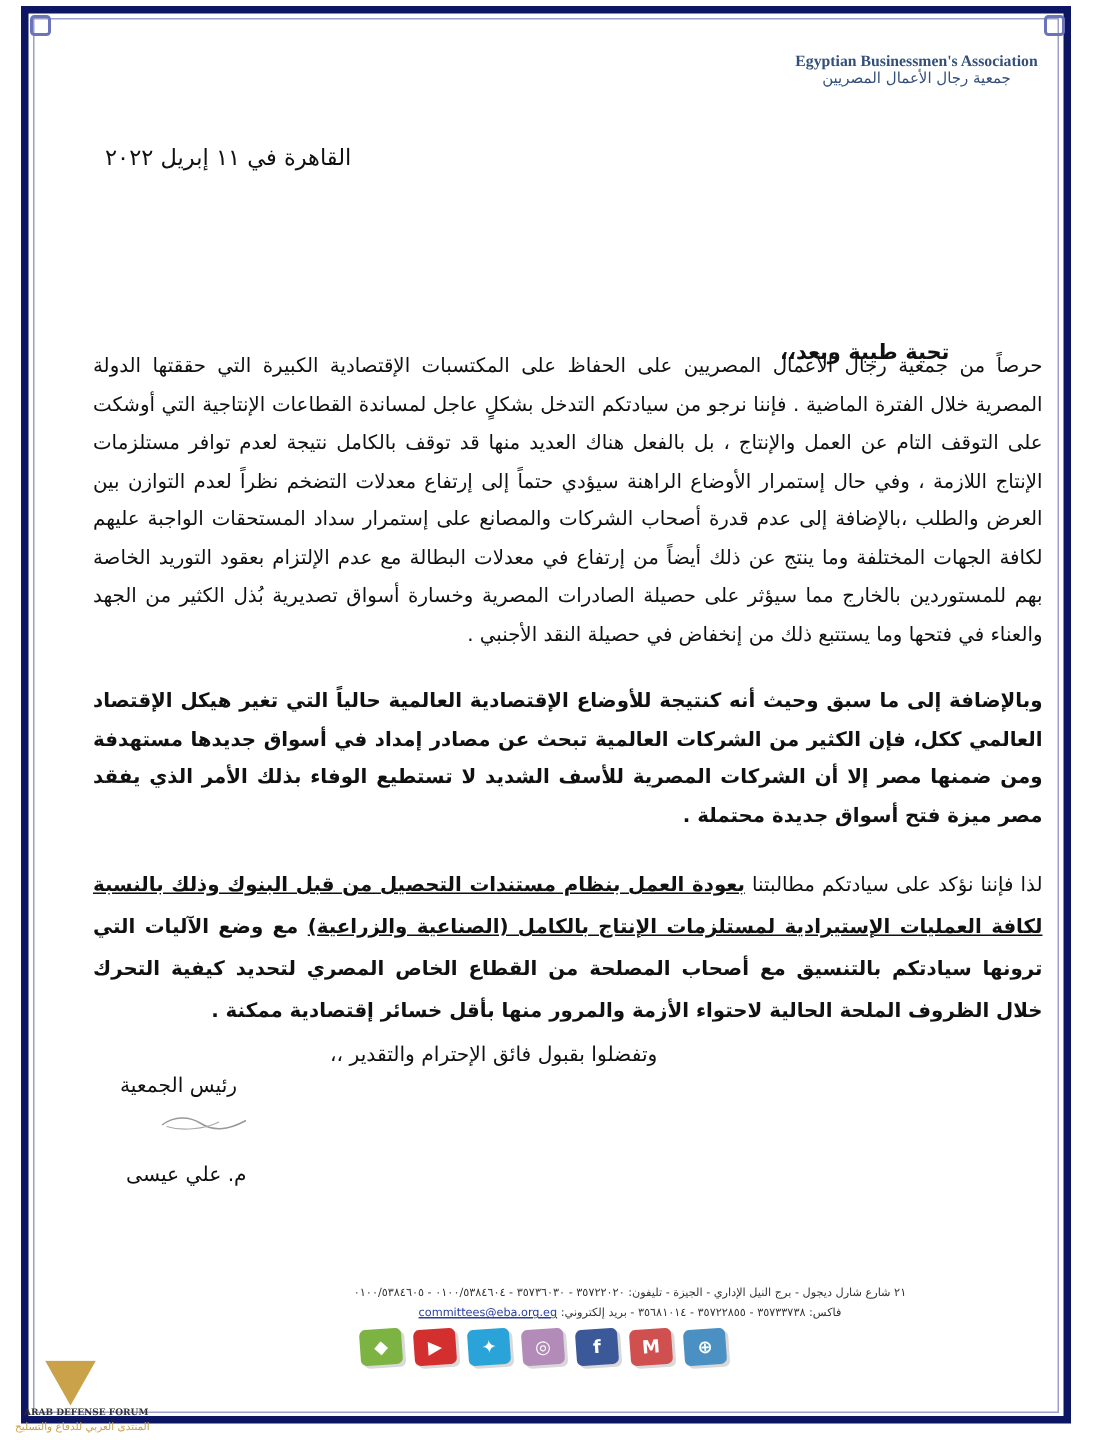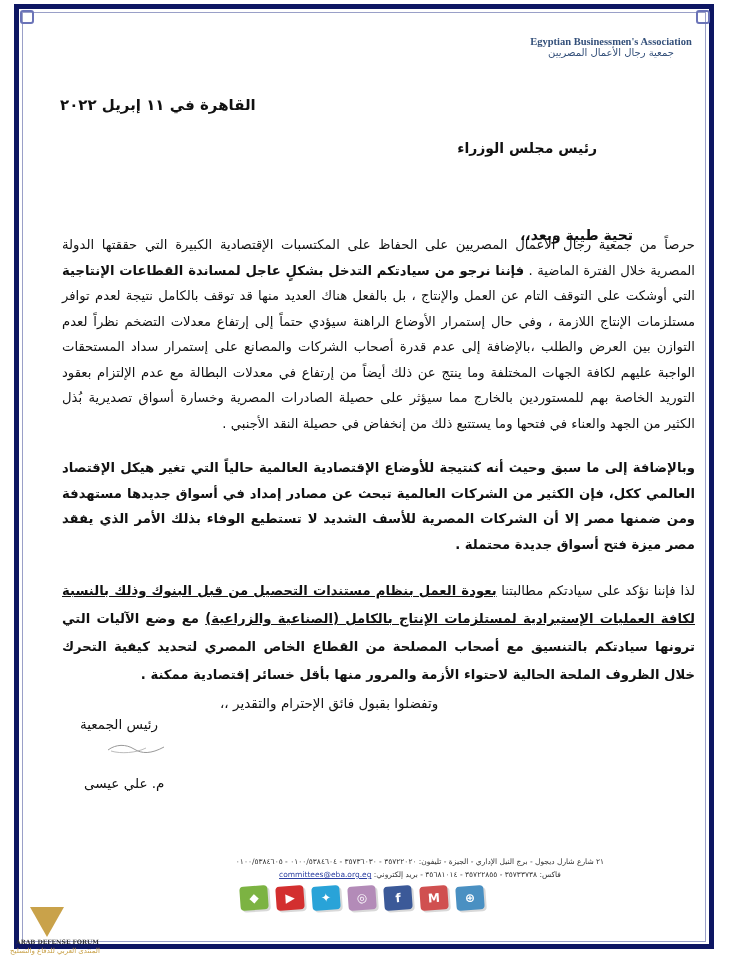--- a/index.html
+++ b/index.html
@@ -4,29 +4,29 @@
 <style>
   html, body { margin: 0; padding: 0; background: #ffffff; }
   body { width: 730px; height: 960px; position: relative; overflow: hidden; font-family: "DejaVu Sans", sans-serif; color: #111; }
   .frame-outer { position: absolute; left: 14px; top: 4px; width: 700px; height: 945px; border: 5px solid #0d1663; box-sizing: border-box; }
   .frame-inner { position: absolute; left: 22px; top: 12px; width: 684px; height: 930px; border: 1px solid #9aa0c8; box-sizing: border-box; }
   .corner { position: absolute; width: 14px; height: 14px; border: 2px solid #6b74b8; box-sizing: border-box; border-radius: 3px; }
   .logo { position: absolute; right: 24px; top: 36px; width: 190px; text-align: center; }
   .logo-mark { font-family: "DejaVu Serif", serif; font-size: 46px; font-weight: bold; color: #2e4663; letter-spacing: -4px; line-height: 48px; }
   .logo-en { font-family: "Liberation Serif", serif; font-size: 10.5px; font-weight: bold; color: #34507a; }
   .logo-ar { font-size: 10px; color: #34507a; direction: rtl; }
-  .date { position: absolute; left: 60px; top: 96px; font-size: 15px; font-weight: bold; direction: rtl; }
+  .date { position: absolute; left: 70px; top: 96px; font-size: 15px; font-weight: normal; direction: rtl; }
   .addressee { position: absolute; right: 97px; top: 135px; font-size: 14px; font-weight: bold; direction: rtl; text-align: right; line-height: 27px; }
   .addressee .l2 { padding-right: 36px; }
   .greeting { position: absolute; right: 97px; top: 198px; font-size: 14px; font-weight: bold; direction: rtl; margin-top: 29px; }
   .para { position: absolute; left: 62px; right: 35px; direction: rtl; text-align: justify; text-align-last: right; font-size: 13.2px; line-height: 25.5px; }
   .p1 { top: 232px; }
   .p2 { top: 455px; font-weight: bold; }
   .p3 { top: 577px; line-height: 28px; font-weight: bold; }
-  .b { font-weight: bold; }
+  .b { font-weight: normal; }
   .u { text-decoration: underline; font-weight: bold; }
   .n { font-weight: normal; }
   .closing { position: absolute; left: 220px; top: 695px; font-size: 13.5px; direction: rtl; }
   .chair { position: absolute; left: 80px; top: 716px; font-size: 13.5px; direction: rtl; }
   .sig { position: absolute; left: 106px; top: 742px; width: 60px; height: 14px; }
   .name { position: absolute; left: 84px; top: 775px; font-size: 13.5px; direction: rtl; }
   .contact { position: absolute; left: 140px; width: 560px; text-align: center; direction: rtl; font-size: 7.5px; color: #333; }
   .c1 { top: 857px; }
   .c2 { top: 870px; }
   .c2 .mail { color: #2a3ea0; text-decoration: underline; }
@@ -46,21 +46,20 @@
 <div class="corner" style="right:20px;top:10px;"></div>
 
 <div class="logo">
   <div class="logo-en">Egyptian Businessmen's Association</div>
   <div class="logo-ar">جمعية رجال الأعمال المصريين</div>
 </div>
 
 <div class="date">القاهرة في ١١ إبريل ٢٠٢٢</div>
 
 <div class="addressee">
-  <div class="l2">رئيس مجلس الوزراء</div>
 </div>
 
 <div class="greeting">تحية طيبة وبعد،،</div>
 
 <div class="para p1">
   <span>حرصاً  من جمعية رجال الأعمال المصريين على الحفاظ على المكتسبات الإقتصادية الكبيرة التي حققتها الدولة المصرية خلال الفترة الماضية . </span><span class="b">فإننا نرجو من سيادتكم التدخل بشكلٍ عاجل لمساندة القطاعات الإنتاجية</span><span> التي أوشكت على التوقف التام عن العمل والإنتاج ، بل بالفعل هناك العديد منها قد توقف بالكامل نتيجة لعدم توافر مستلزمات الإنتاج اللازمة ، وفي حال إستمرار الأوضاع الراهنة سيؤدي حتماً إلى إرتفاع معدلات التضخم نظراً لعدم التوازن بين العرض والطلب ،بالإضافة إلى عدم قدرة أصحاب الشركات والمصانع على إستمرار سداد المستحقات الواجبة عليهم لكافة الجهات المختلفة وما ينتج عن ذلك أيضاً من إرتفاع في معدلات البطالة مع عدم الإلتزام بعقود التوريد الخاصة بهم للمستوردين بالخارج مما سيؤثر على حصيلة الصادرات المصرية وخسارة أسواق تصديرية بُذل الكثير من الجهد والعناء في فتحها وما يستتبع ذلك من إنخفاض في حصيلة النقد الأجنبي .</span>
 </div>
 
 <div class="para p2">وبالإضافة إلى ما سبق وحيث أنه كنتيجة للأوضاع الإقتصادية العالمية حالياً التي تغير هيكل الإقتصاد العالمي ككل، فإن الكثير من الشركات العالمية تبحث عن مصادر إمداد في أسواق جديدها مستهدفة ومن ضمنها مصر إلا أن الشركات المصرية للأسف الشديد  لا تستطيع الوفاء بذلك الأمر الذي يفقد مصر ميزة فتح أسواق جديدة محتملة .</div>
 

